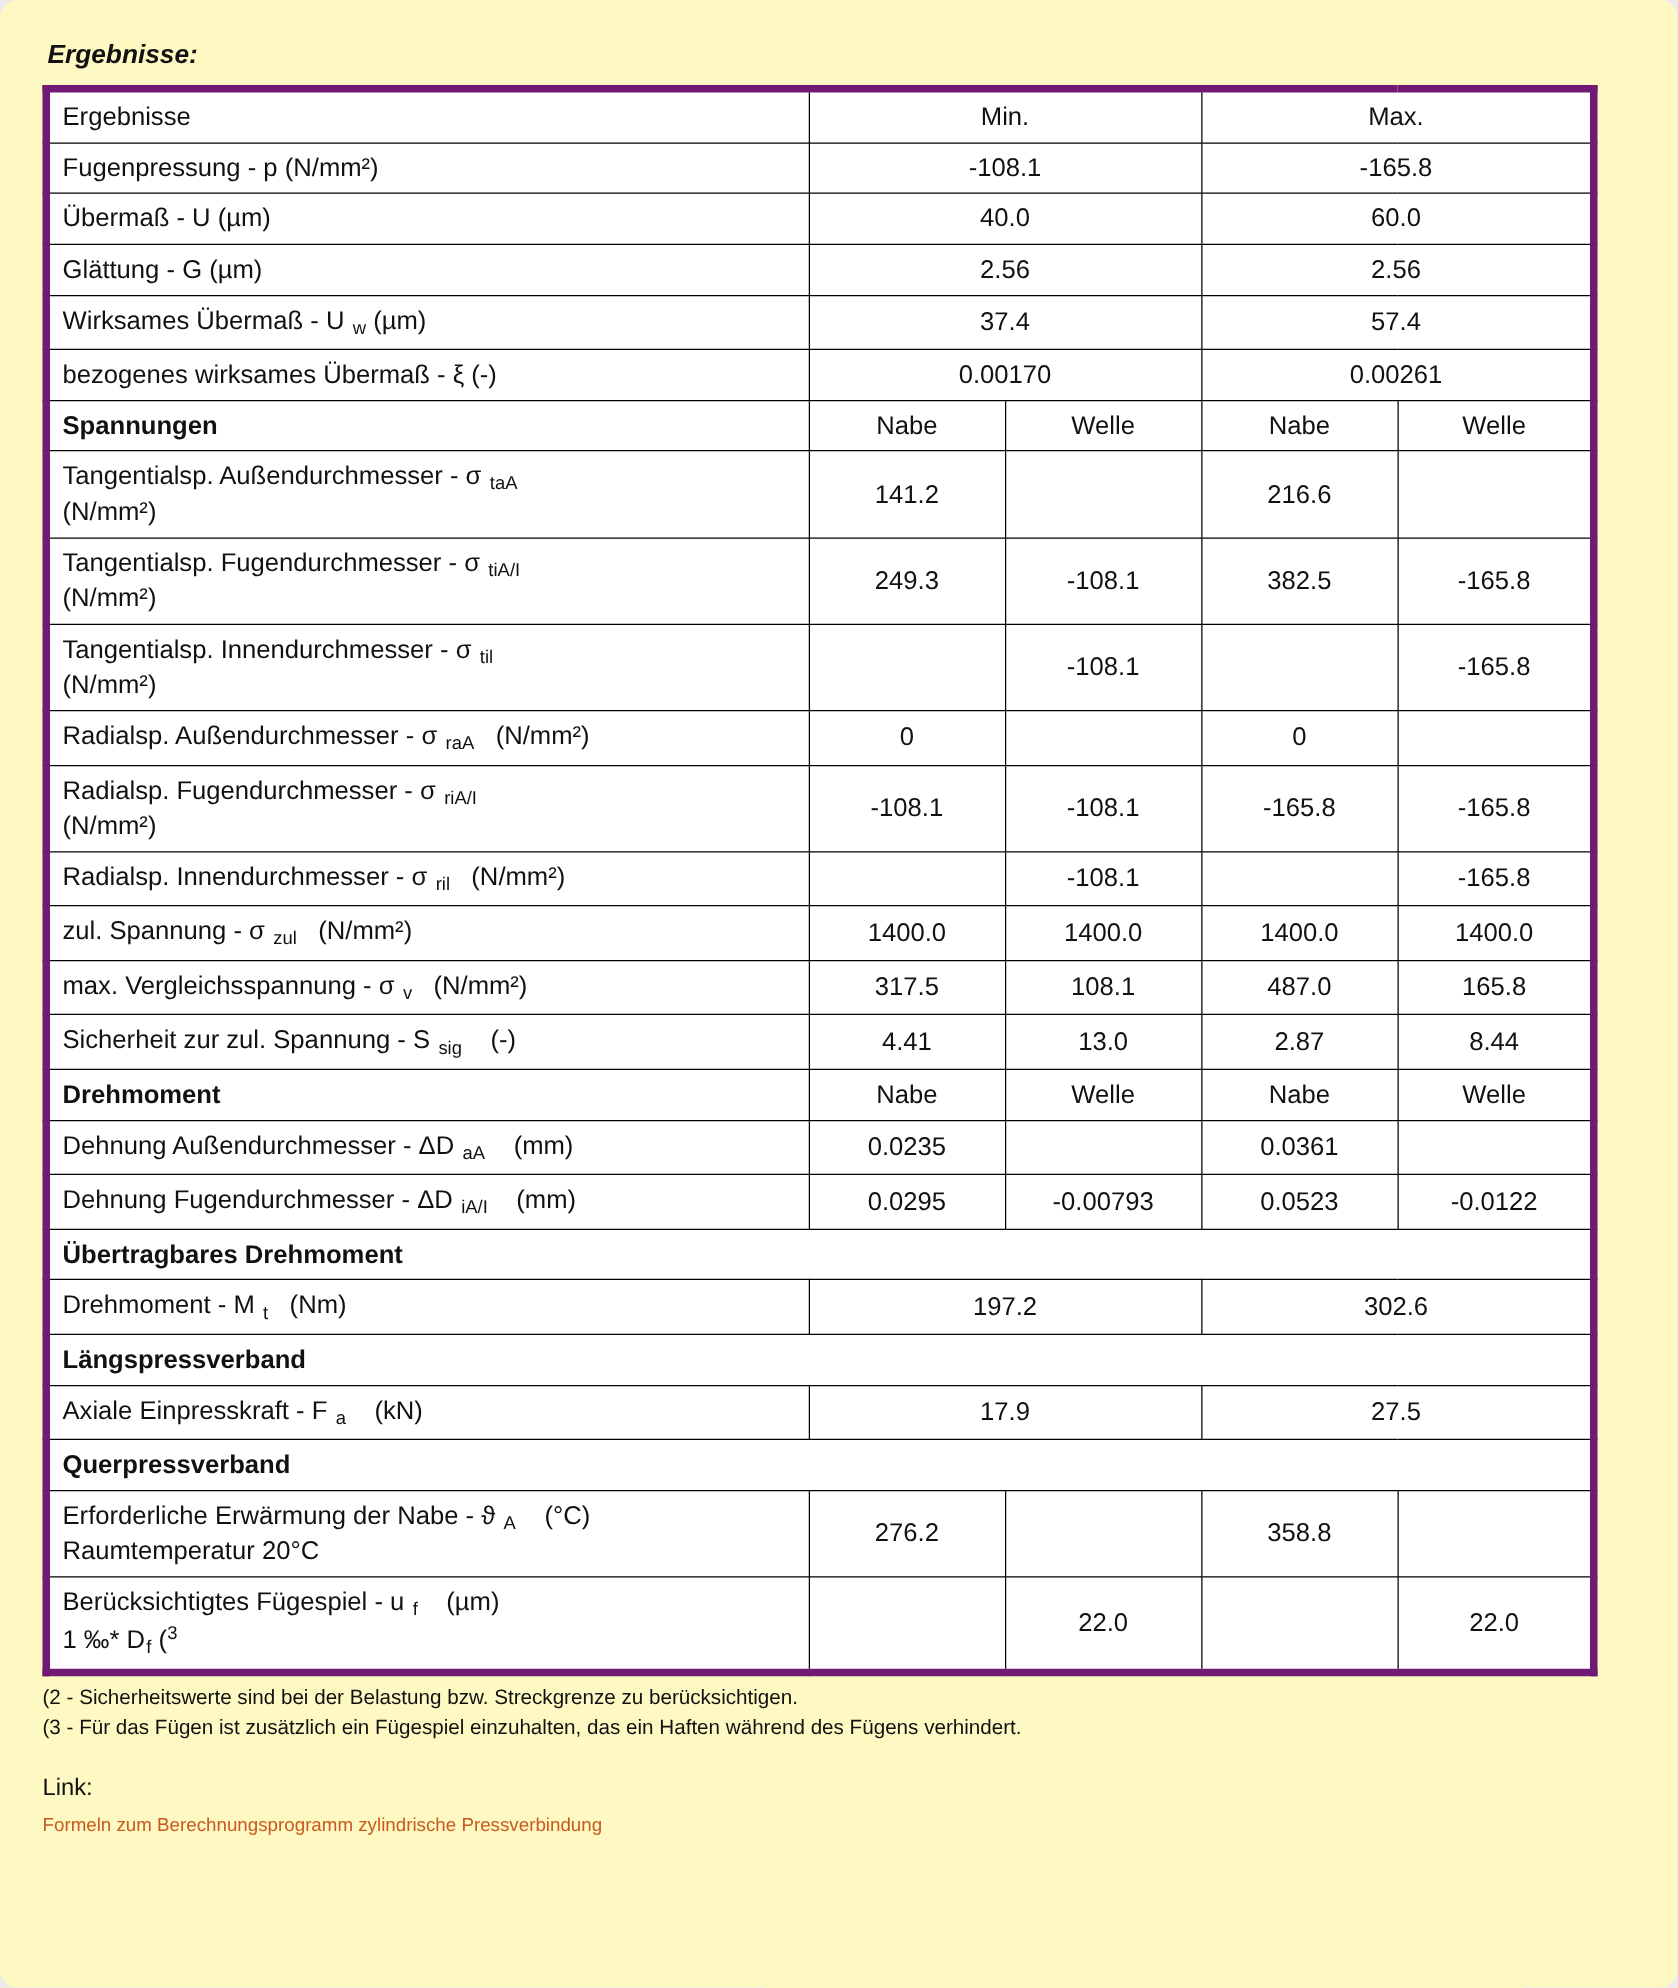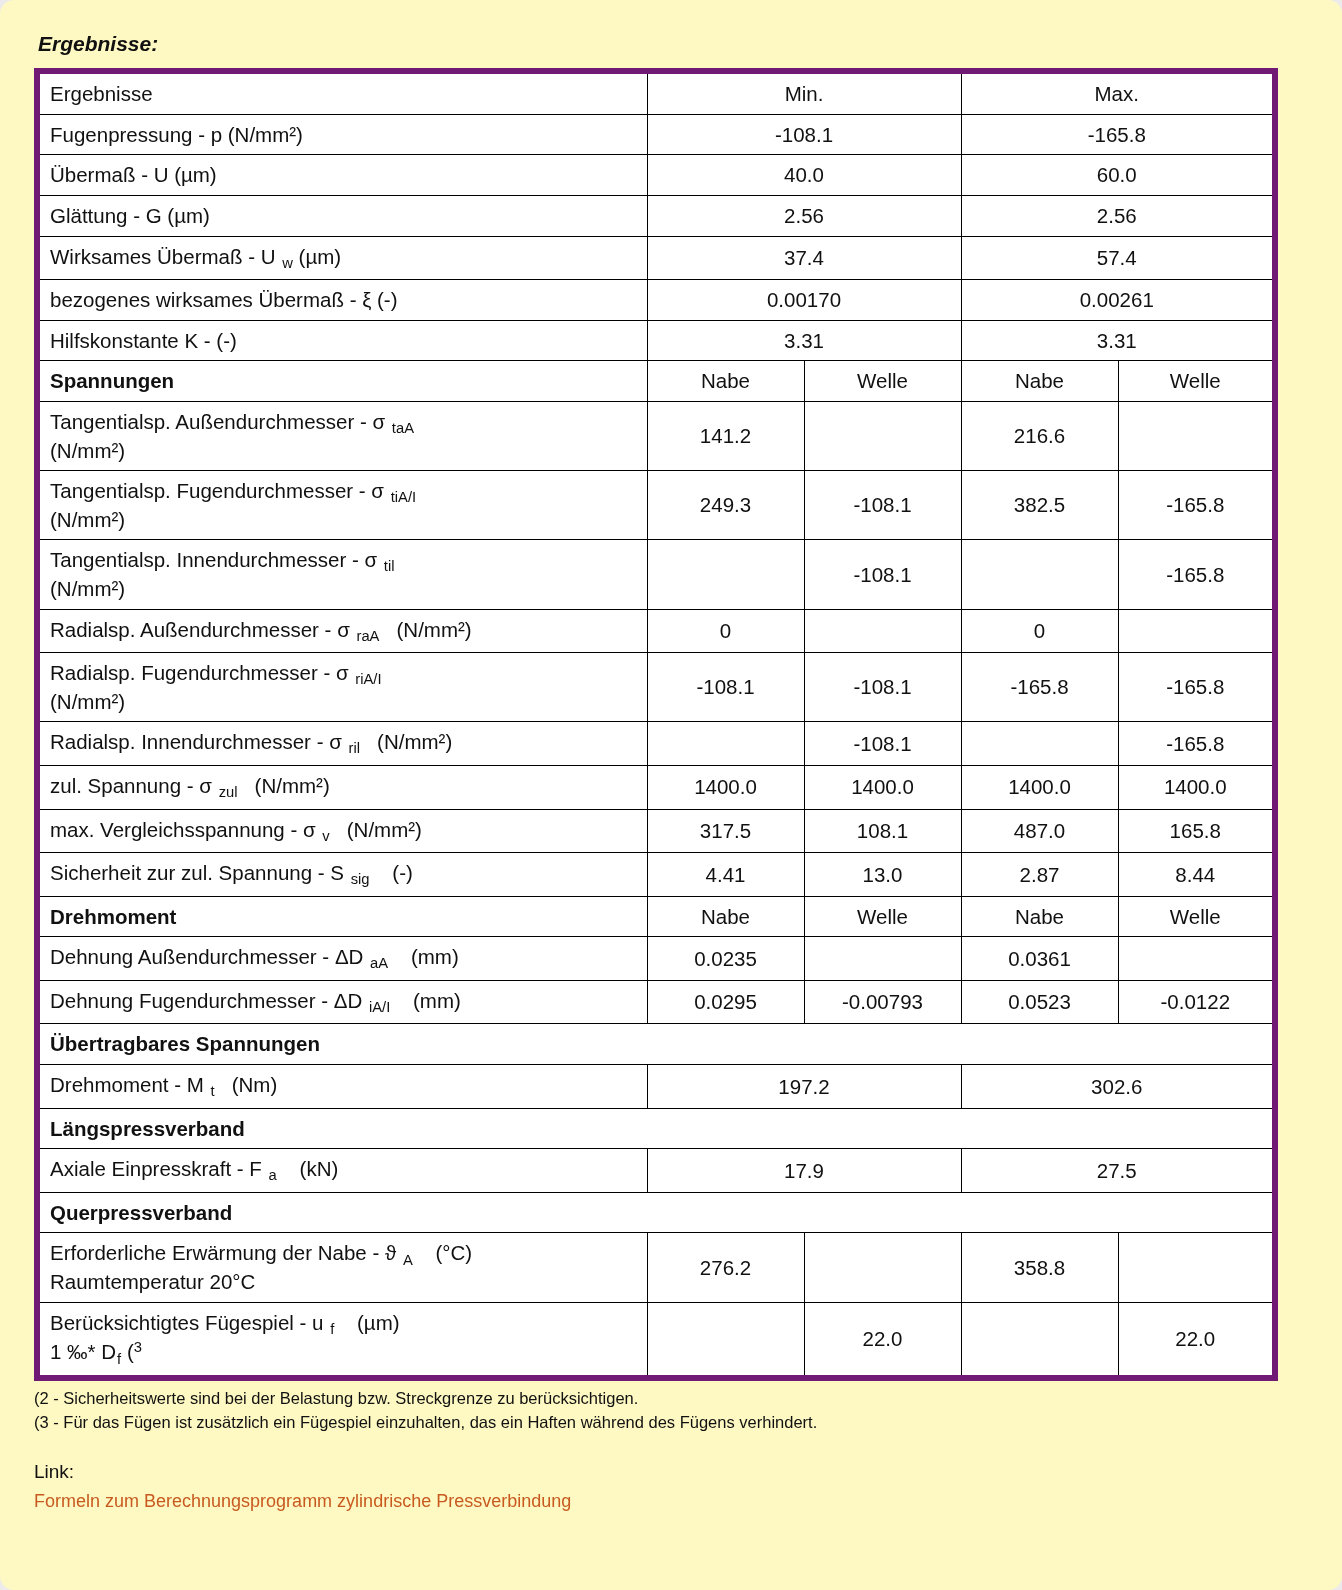--- a/index.html
+++ b/index.html
@@ -75,21 +75,21 @@
   .footnotes div { white-space: nowrap; }
   .link-block {
     margin-top: 26px;
     font-size: 19px;
     color: #111;
   }
   .link-label { margin-bottom: 7px; }
   a.formula-link {
     color: #c85a20;
     text-decoration: none;
-    font-size: 18px;
+    font-size: 15px;
     text-align: center;
   }
   col.c-label { width: 610px; }
   col.c-q { width: 157px; }
 </style>
 </head>
 <body>
 
 <div class="page">
 
@@ -133,25 +133,20 @@
         <td class="num" colspan="2">37.4</td>
         <td class="num" colspan="2">57.4</td>
       </tr>
 
       <tr>
         <td class="label">bezogenes wirksames Übermaß - ξ (-)</td>
         <td class="num" colspan="2">0.00170</td>
         <td class="num" colspan="2">0.00261</td>
       </tr>
 
-      <tr>
-        <td class="label">Hilfskonstante K - (-)</td>
-        <td class="num" colspan="2">3.31</td>
-        <td class="num" colspan="2">3.31</td>
-      </tr>
 
       <tr>
         <td class="label bold-label">Spannungen</td>
         <td class="num">Nabe</td>
         <td class="num">Welle</td>
         <td class="num">Nabe</td>
         <td class="num">Welle</td>
       </tr>
 
       <tr>
@@ -245,21 +240,21 @@
       <tr>
         <td class="label">Dehnung Fugendurchmesser - ΔD <sub>iA/I</sub>&nbsp;&nbsp;&nbsp; (mm)</td>
         <td class="num">0.0295</td>
         <td class="num">-0.00793</td>
         <td class="num">0.0523</td>
         <td class="num">-0.0122</td>
       </tr>
 
 
       <tr>
-        <td class="label bold-label" colspan="5">Übertragbares Spannungen</td>
+        <td class="label bold-label" colspan="5">Übertragbares Drehmoment</td>
       </tr>
 
       <tr>
         <td class="label">Drehmoment - M <sub>t</sub>&nbsp;&nbsp; (Nm)</td>
         <td class="num" colspan="2">197.2</td>
         <td class="num" colspan="2">302.6</td>
       </tr>
 
       <tr>
         <td class="label bold-label" colspan="5">Längspressverband</td>

